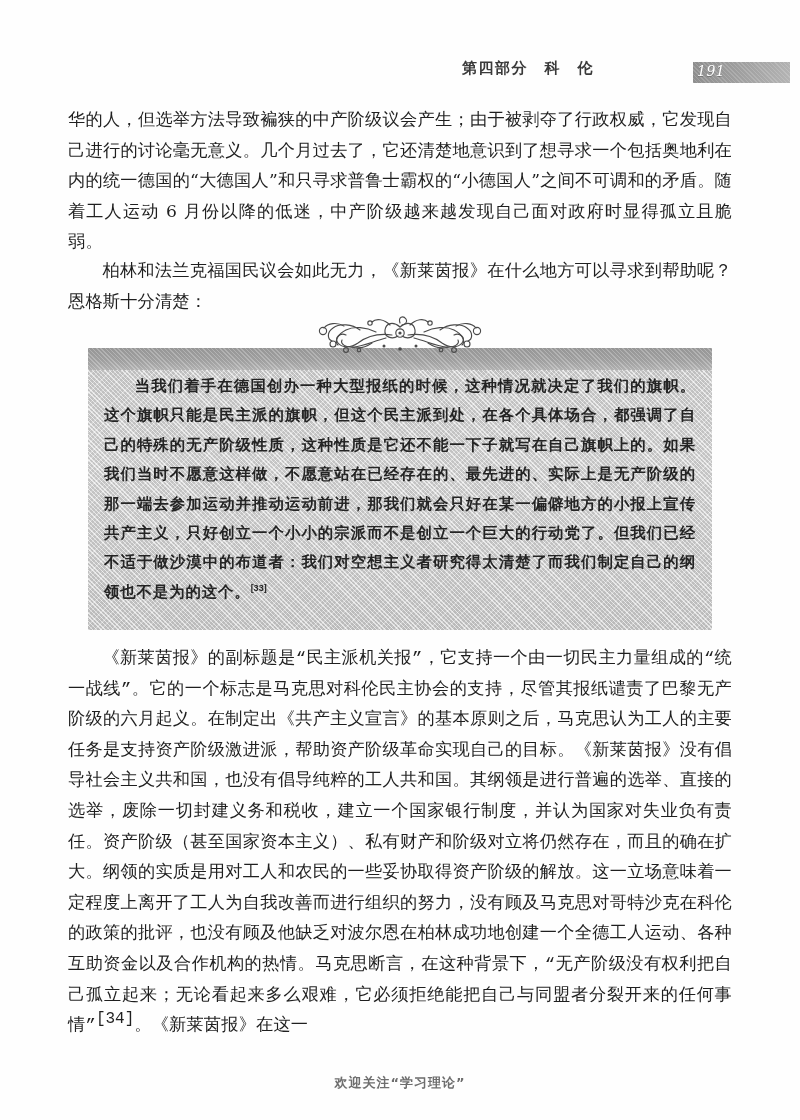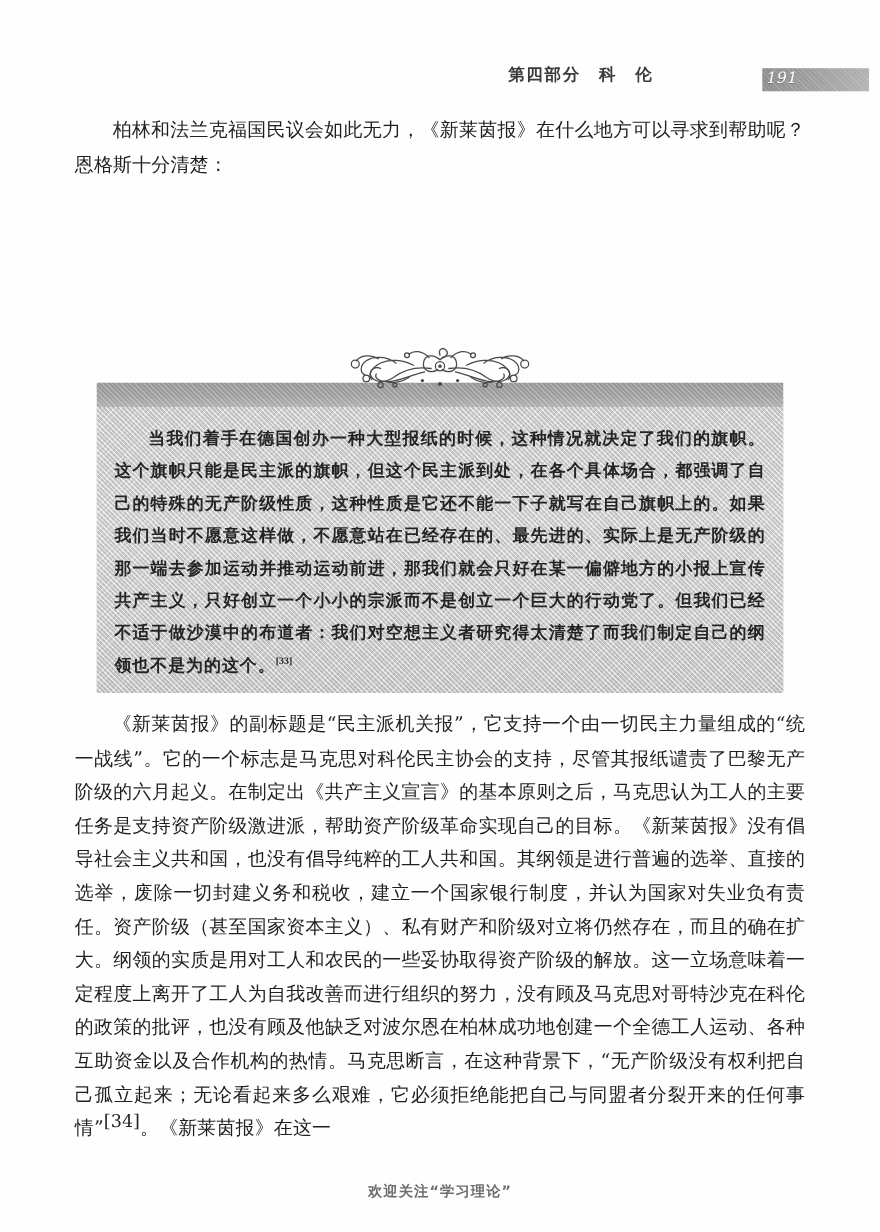--- a/index.html
+++ b/index.html
@@ -85,20 +85,21 @@
     margin: 0 0 0 0;
     font-size: 17.2px;
     line-height: 30.6px;
     text-align: justify;
     text-justify: inter-ideograph;
     letter-spacing: 0.2px;
     color: #1f1f1f;
   }
   p.indent {
     text-indent: 2em;
+    font-family: Liberation Mono, monospace;
   }
 
   sup.fn {
     font-size: 16px;
     vertical-align: super;
     line-height: 0;
     letter-spacing: 0;
   }
 
   
@@ -154,23 +155,23 @@
     inset: 0;
     background-image: repeating-linear-gradient(45deg,
         rgba(255,255,255,0.18) 0px,
         rgba(255,255,255,0.18) 1px,
         rgba(0,0,0,0.05) 1px,
         rgba(0,0,0,0.05) 3px);
   }
   .quote-text {
     position: absolute;
     left: 16px;
-    top: 37px;
+    top: 23px;
     width: 592px;
-    font-family: Liberation Serif, serif;
+    font-family: Liberation Sans, sans-serif;
     font-weight: bold;
     font-size: 15.4px;
     line-height: 29.4px;
     letter-spacing: 0.9px;
     text-align: justify;
     text-justify: inter-ideograph;
     text-indent: 2em;
     color: #242424;
   }
   .quote-text sup.fn {
@@ -205,20 +206,21 @@
 
 <div class="page">
 
   <div class="header">
     <div class="header-band"></div>
     <div class="header-title">第四部分　科　伦</div>
     <div class="header-pageno">191</div>
   </div>
 
   <div class="content">
+    <p class="body-par">华的人，但选举方法导致褊狭的中产阶级议会产生；由于被剥夺了行政权威，它发现自己进行的讨论毫无意义。几个月过去了，它还清楚地意识到了想寻求一个包括奥地利在内的统一德国的“大德国人”和只寻求普鲁士霸权的“小德国人”之间不可调和的矛盾。随着工人运动 6 月份以降的低迷，中产阶级越来越发现自己面对政府时显得孤立且脆弱。</p>
     <p class="body-par indent">柏林和法兰克福国民议会如此无力，《新莱茵报》在什么地方可以寻求到帮助呢？恩格斯十分清楚：</p>
   </div>
 
   <div class="quote-wrap">
 
     <svg class="ornament" viewBox="0 0 240 48">
       <g fill="none" stroke="#4a4a4a" stroke-width="1.15" stroke-linecap="round">
 
         <path d="M120 14 C113 8 106 10 105 17 C104 24 112 27 118 23"></path>
         <path d="M120 14 C127 8 134 10 135 17 C136 24 128 27 122 23"></path>

